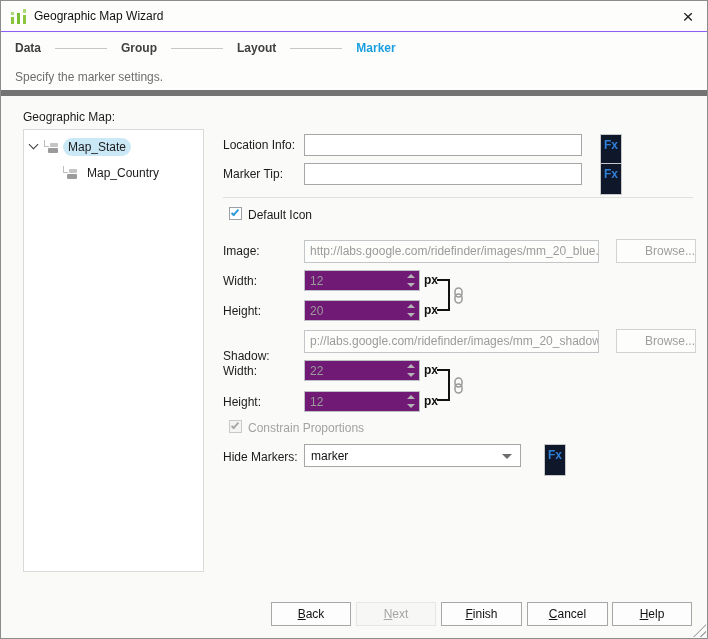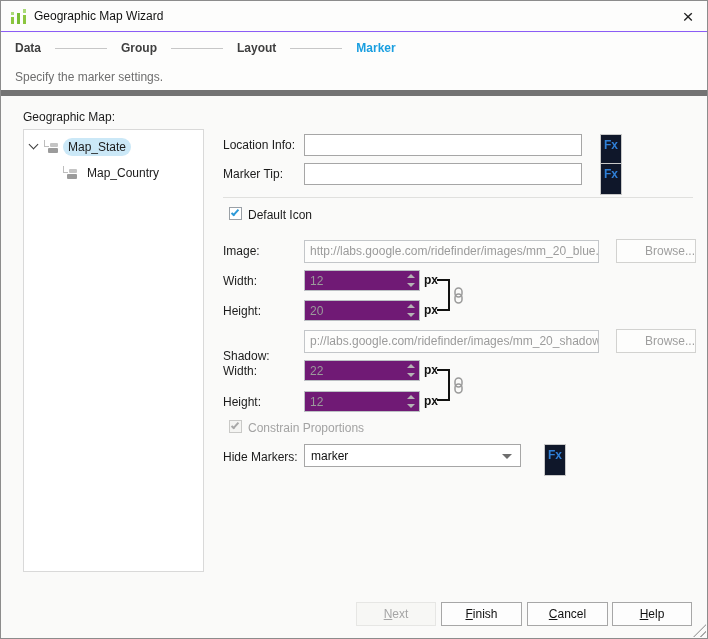--- a/index.html
+++ b/index.html
@@ -206,19 +206,20 @@
     </div>
   <div class="cb-label flabel disabled" style="left:247px; top:420px;">Constrain Proportions</div>
 
   <div class="flabel" style="top:449px;">Hide Markers:</div>
   <div class="dropdown" style="top:443px;">
     <span class="dval">marker</span>
     <span class="darr"></span>
   </div>
   <div class="fx-btn" style="left:527px; top:443px;">Fx</div>
 
+  <div class="btn" style="left:270px;">Back</div>
   <div class="btn disabled" style="left:355px;">Next</div>
   <div class="btn" style="left:526px; width:81px;">Cancel</div>
   <div class="btn" style="left:440px; width:81px;">Finish</div>
   <div class="btn" style="left:611px;">Help</div>
 
   <div class="resize-grip"></div>
 </div>
 
 </body></html>

